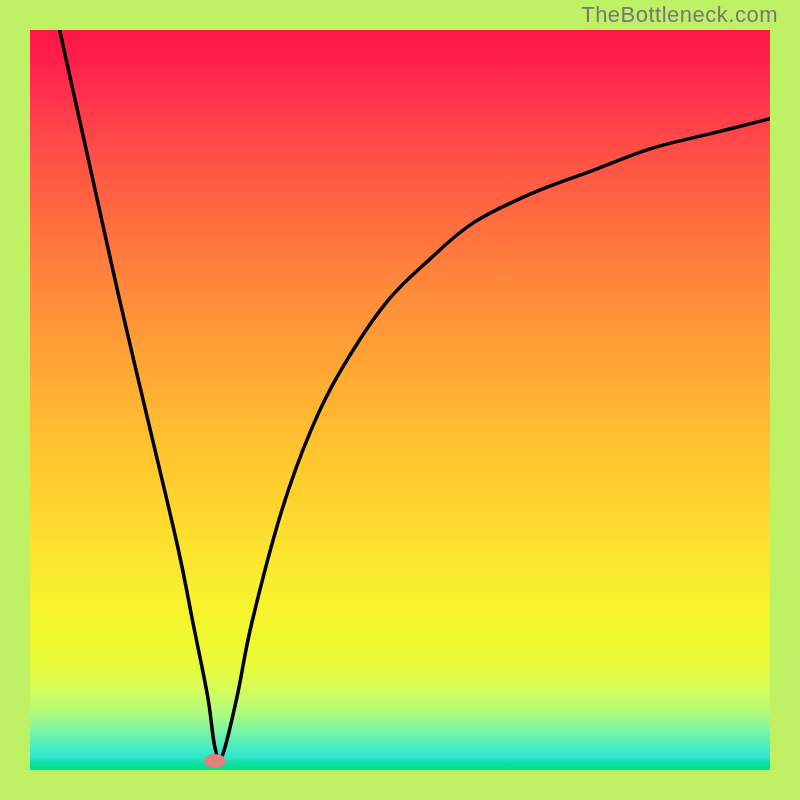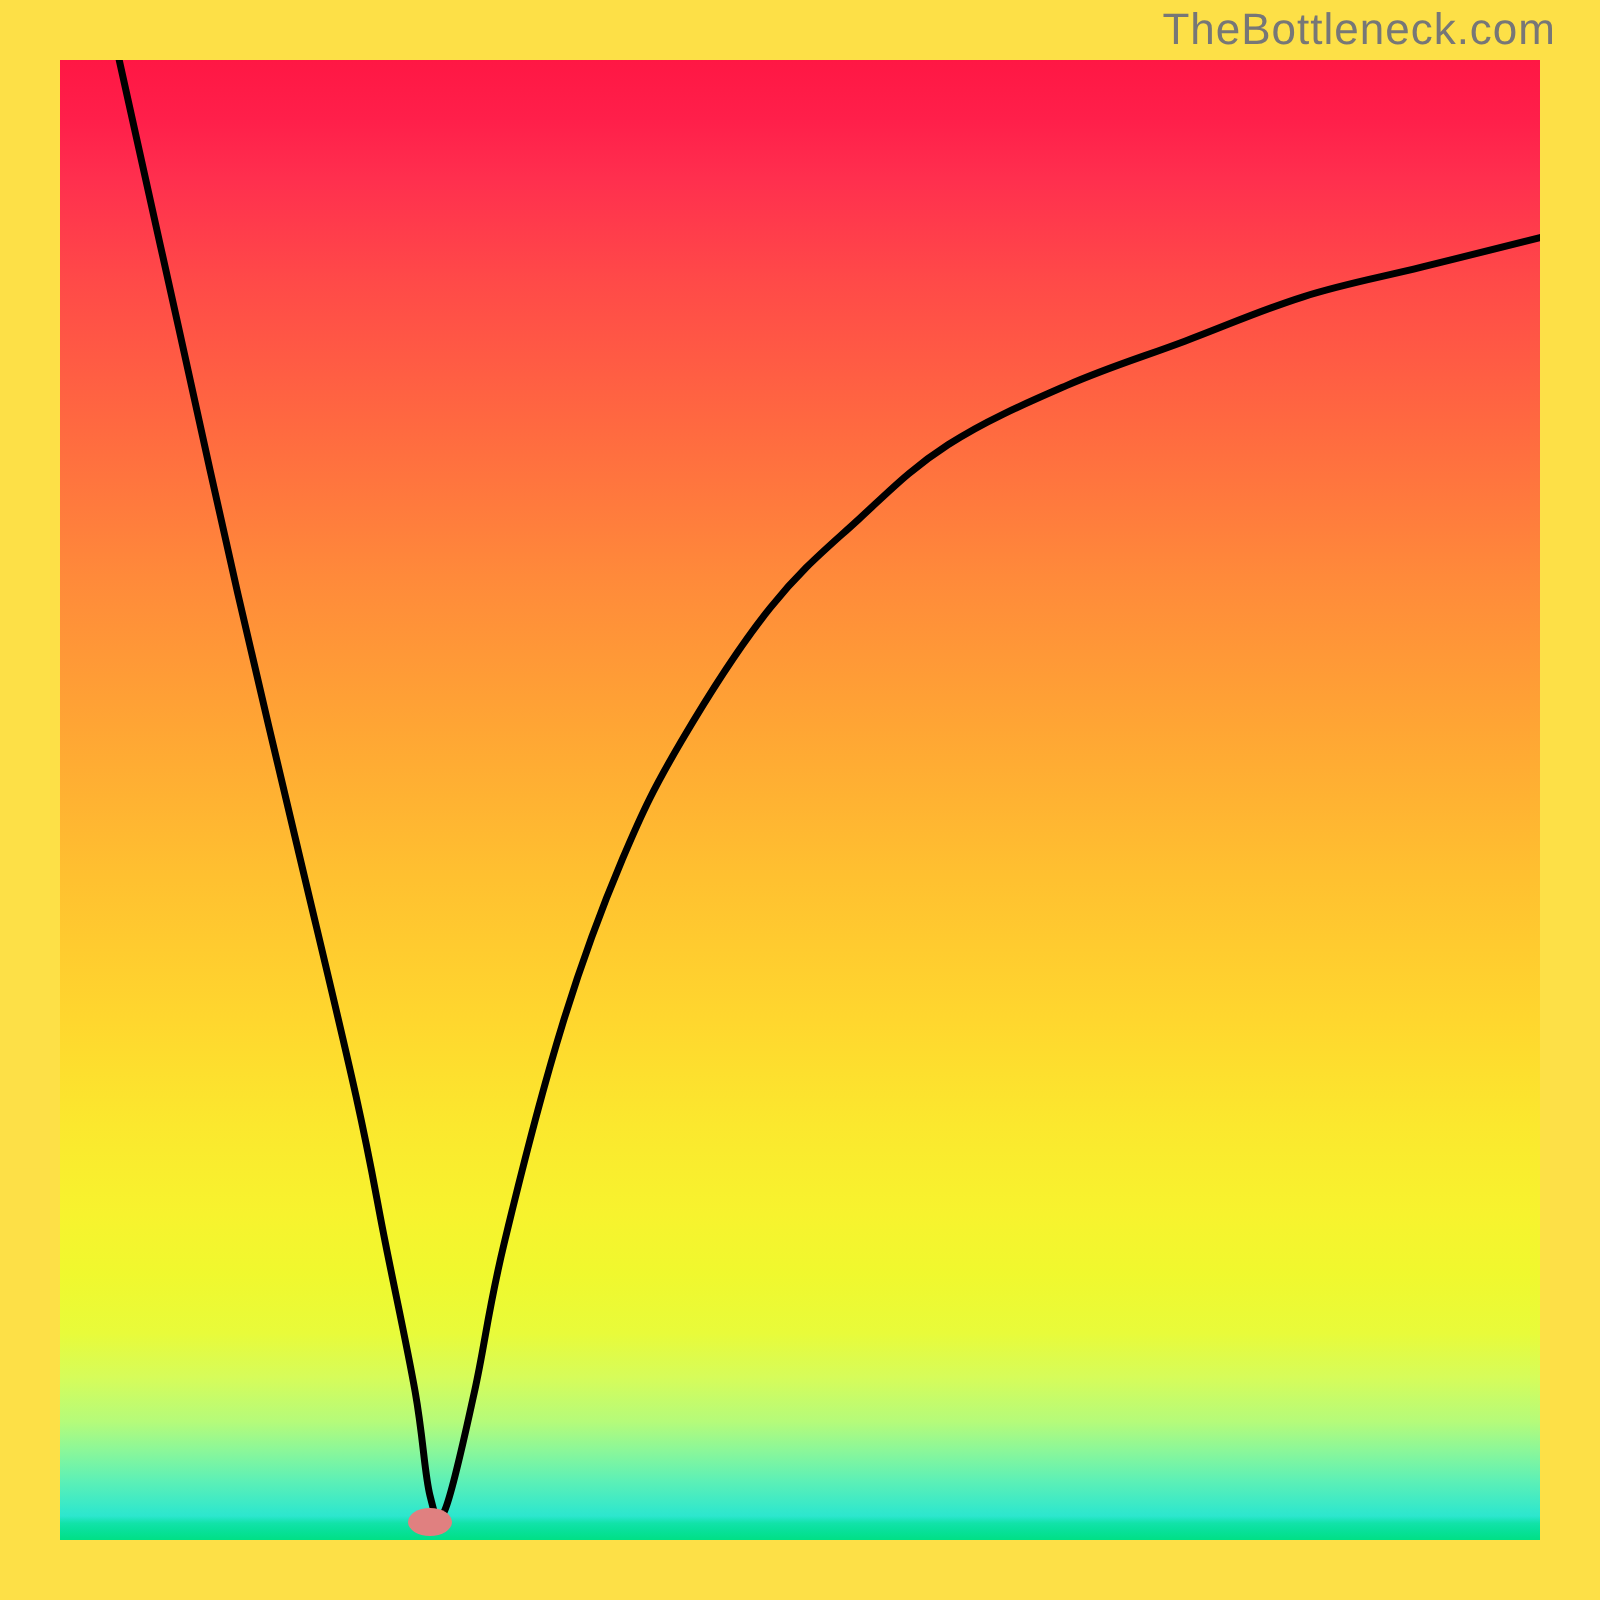--- a/index.html
+++ b/index.html
@@ -8,21 +8,21 @@
     width: 800px;
     height: 800px;
     overflow: hidden;
     background: #000;
     font-family: Arial, Helvetica, sans-serif;
   }
   .frame {
     position: relative;
     width: 800px;
     height: 800px;
-    background: #fde047;
+    background: #bef264;
   }
   .plot-area {
     position: absolute;
     left: 30px;
     top: 30px;
     width: 740px;
     height: 740px;
     background: linear-gradient(to bottom,
       #ff1744 0%,
       #ff1f4a 4%,

